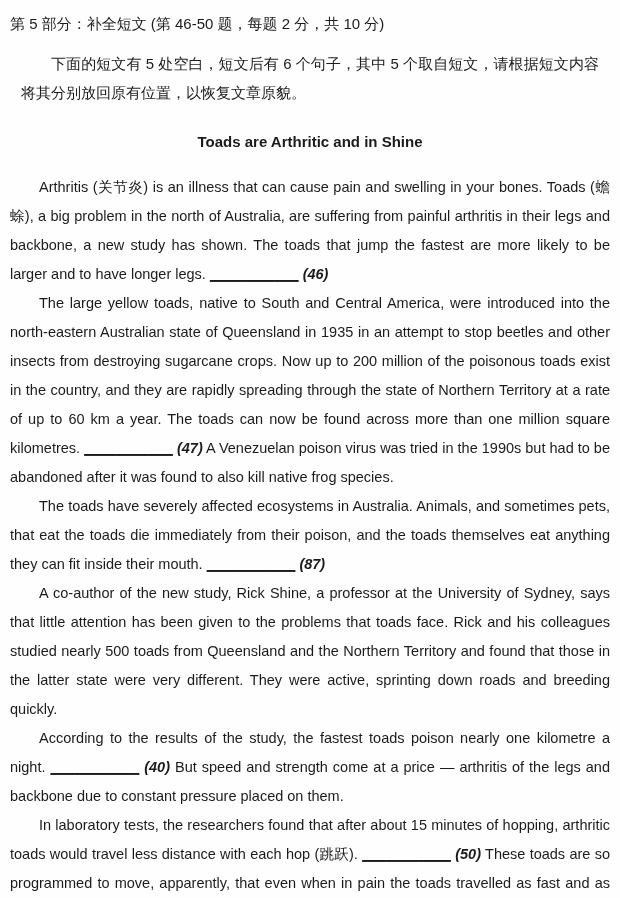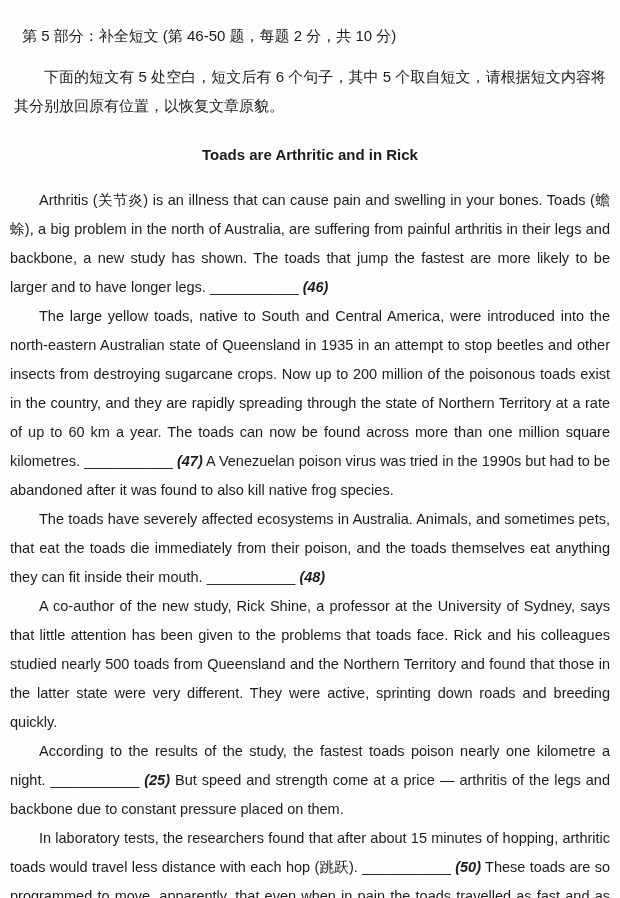--- a/index.html
+++ b/index.html
@@ -8,65 +8,65 @@
     width: 620px;
     min-height: 898px;
     margin: 0 auto;
     background: #fefefe;
     box-sizing: border-box;
     padding: 9px 10px 10px 10px;
     color: #1b1b1b;
     font-family: "Liberation Sans", "DejaVu Sans", sans-serif;
   }
   .cn-line {
-    margin: 12px;
+    margin: 0;
     font-size: 15px;
     line-height: 29px;
     text-align: justify;
   }
   .cn-instructions {
-    margin: 4px;
+    margin: 11px;
     font-size: 15px;
     line-height: 29px;
     text-indent: 2em;
     text-align: justify;
   }
   .passage-title {
     margin: 26px 0 22px 0;
     text-align: center;
     font-weight: bold;
     font-size: 15px;
     line-height: 18px;
   }
   .para {
     margin: 0;
     font-size: 14.5px;
     line-height: 29px;
     text-indent: 2em;
     text-align: justify;
   }
-  .blank { white-space: nowrap; letter-spacing: 0; }
+  .blank { white-space: nowrap; letter-spacing: 0; text-decoration: underline; }
   .qnum { font-weight: bold; font-style: italic; }
 </style>
 </head>
 <body>
 
 <div class="page">
 
   <p class="cn-line">第 5 部分：补全短文 (第 46-50 题，每题 2 分，共 10 分)</p>
 
   <p class="cn-instructions">下面的短文有 5 处空白，短文后有 6 个句子，其中 5 个取自短文，请根据短文内容将其分别放回原有位置，以恢复文章原貌。</p>
 
-  <h3 class="passage-title">Toads are Arthritic and in Rick</h3>
+  <h3 class="passage-title">Toads are Arthritic and in Shine</h3>
 
   <p class="para"><span>Arthritis (关节炎) is an illness that can cause pain and swelling in your bones. Toads (蟾蜍), a big problem in the north of Australia, are suffering from painful arthritis in their legs and backbone, a new study has shown. The toads that jump the fastest are more likely to be larger and to have longer legs. </span><span class="blank">___________</span><span class="qnum"> (46)</span></p>
 
   <p class="para"><span>The large yellow toads, native to South and Central America, were introduced into the north-eastern Australian state of Queensland in 1935 in an attempt to stop beetles and other insects from destroying sugarcane crops. Now up to 200 million of the poisonous toads exist in the country, and they are rapidly spreading through the state of Northern Territory at a rate of up to 60 km a year. The toads can now be found across more than one million square kilometres. </span><span class="blank">___________</span><span class="qnum"> (47)</span><span> A Venezuelan poison virus was tried in the 1990s but had to be abandoned after it was found to also kill native frog species.</span></p>
 
-  <p class="para"><span>The toads have severely affected ecosystems in Australia. Animals, and sometimes pets, that eat the toads die immediately from their poison, and the toads themselves eat anything they can fit inside their mouth. </span><span class="blank">___________</span><span class="qnum"> (48)</span></p>
+  <p class="para"><span>The toads have severely affected ecosystems in Australia. Animals, and sometimes pets, that eat the toads die immediately from their poison, and the toads themselves eat anything they can fit inside their mouth. </span><span class="blank">___________</span><span class="qnum"> (87)</span></p>
 
   <p class="para"><span>A co-author of the new study, Rick Shine, a professor at the University of Sydney, says that little attention has been given to the problems that toads face. Rick and his colleagues studied nearly 500 toads from Queensland and the Northern Territory and found that those in the latter state were very different. They were active, sprinting down roads and breeding quickly.</span></p>
 
-  <p class="para"><span>According to the results of the study, the fastest toads poison nearly one kilometre a night. </span><span class="blank">___________</span><span class="qnum"> (25)</span><span> But speed and strength come at a price — arthritis of the legs and backbone due to constant pressure placed on them.</span></p>
+  <p class="para"><span>According to the results of the study, the fastest toads poison nearly one kilometre a night. </span><span class="blank">___________</span><span class="qnum"> (40)</span><span> But speed and strength come at a price — arthritis of the legs and backbone due to constant pressure placed on them.</span></p>
 
   <p class="para"><span>In laboratory tests, the researchers found that after about 15 minutes of hopping, arthritic toads would travel less distance with each hop (跳跃). </span><span class="blank">___________</span><span class="qnum"> (50)</span><span> These toads are so programmed to move, apparently, that even when in pain the toads travelled as fast and as far as the healthy ones, continuing their constant march across the landscape.</span></p>
 
 </div>
 
 </body></html>

